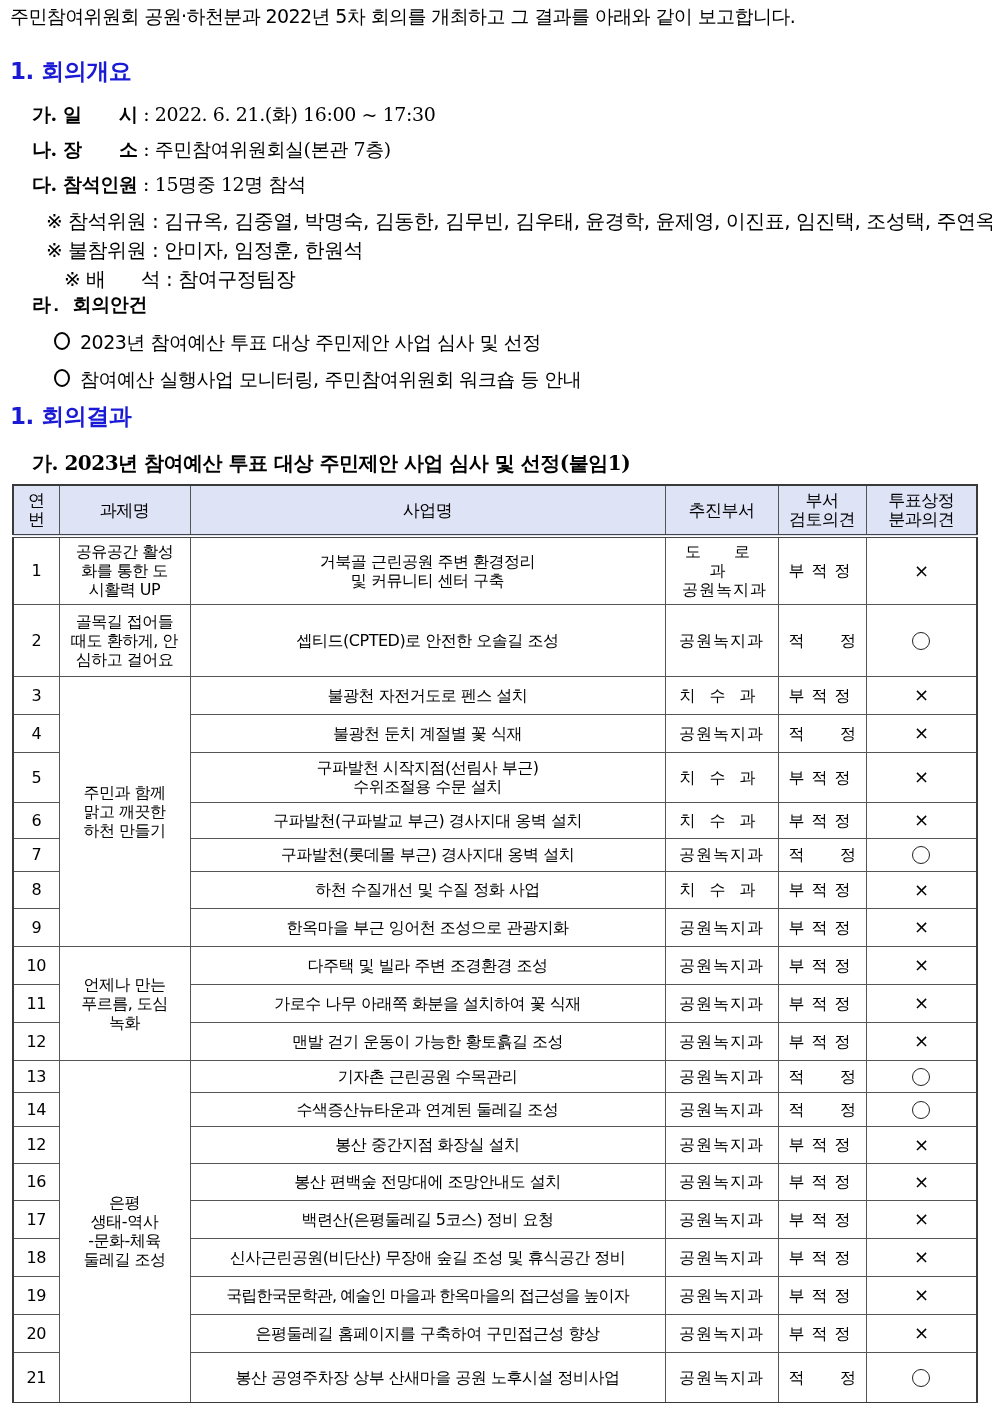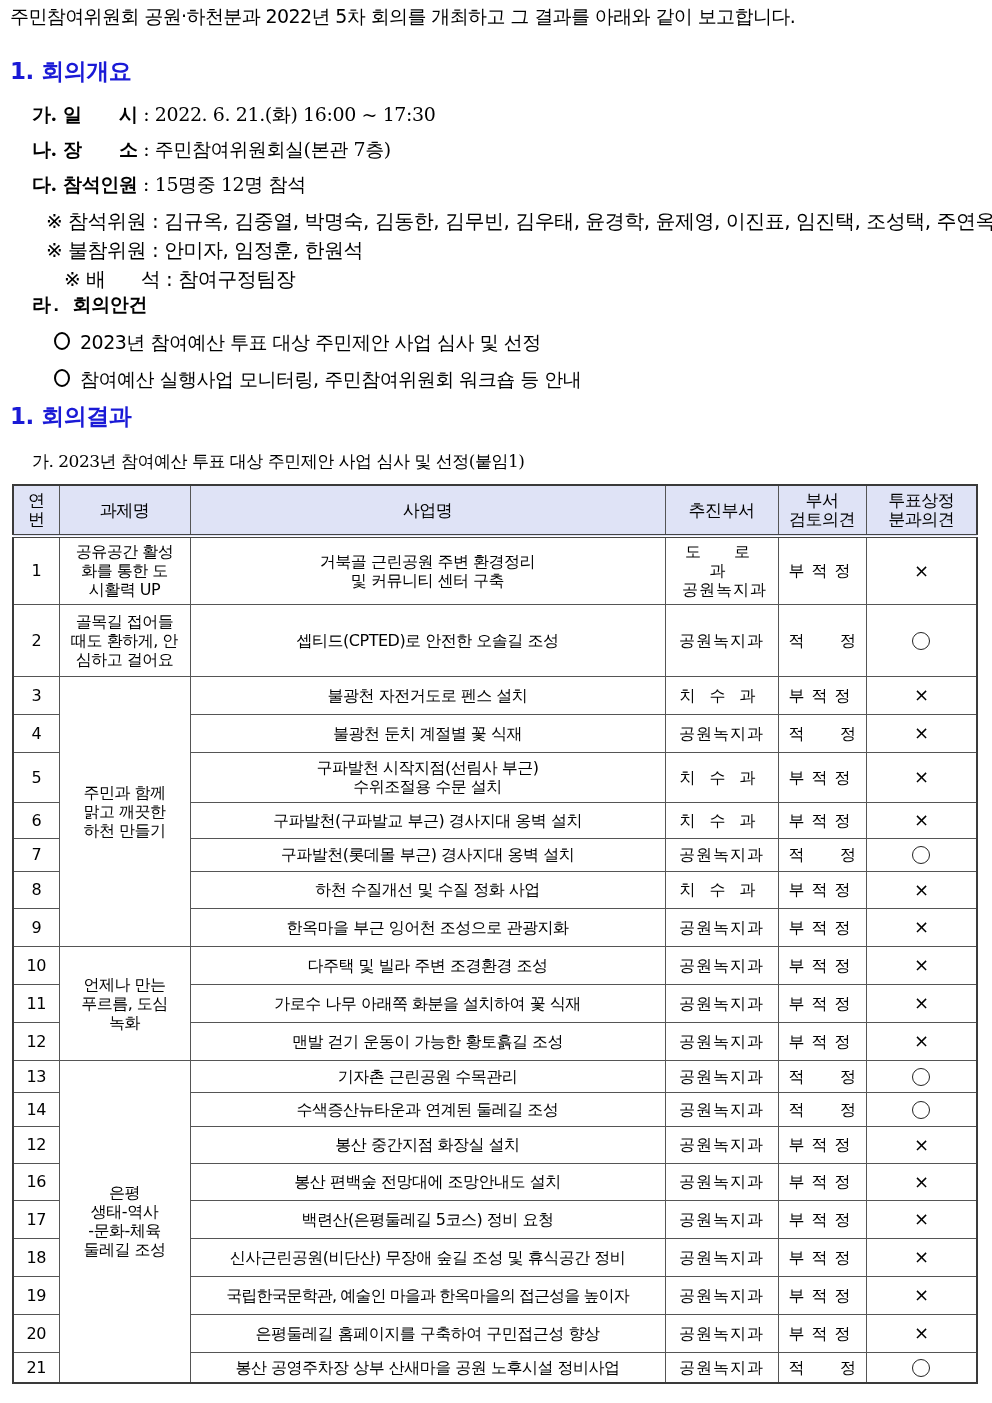--- a/index.html
+++ b/index.html
@@ -6,21 +6,21 @@
   body { width: 992px; height: 1403px; position: relative; overflow: hidden;
          font-family: "DejaVu Sans", "Liberation Sans", sans-serif; color: #000; }
   .abs { position: absolute; white-space: nowrap; }
   .intro { left: 10px; top: 4px; font-size: 19px; letter-spacing: -0.6px; }
   .h1 { left: 10px; font-size: 23px; font-weight: bold; color: #1a1ad6; letter-spacing: -0.5px; }
   .sub { font-family: "DejaVu Serif", "Liberation Serif", serif; font-size: 19px; letter-spacing: -0.4px; }
   .sub b { font-weight: bold; }
   .note { font-size: 20px; letter-spacing: -0.5px; }
   .bullet { font-size: 19px; letter-spacing: -0.5px; }
   .bullet .o { display: inline-block; width: 12px; height: 14px; border: 2px solid #000; border-radius: 50%; vertical-align: -1px; margin-right: 10px; }
-  .tbl-title { font-family: "DejaVu Serif", "Liberation Serif", serif; font-size: 17px; font-weight: normal; letter-spacing: -0.5px; }
+  .tbl-title { font-family: "DejaVu Serif", "Liberation Serif", serif; font-size: 20px; font-weight: bold; letter-spacing: -0.5px; }
 
   table.grid { position: absolute; left: 12px; top: 484px; width: 966px; border-collapse: collapse;
                border: 2px solid #3a3a3a; table-layout: fixed; font-size: 16px; letter-spacing: -0.5px; }
   table.grid th, table.grid td { border: 1px solid #555; padding: 0 2px; text-align: center; vertical-align: middle; line-height: 19px; }
   table.grid thead th { background: #dfe3f6; font-weight: normal; height: 48px; border-bottom: 4px double #444; font-size: 17px; }
   .c-no { width: 46px; }
   .c-task { width: 131px; }
   .c-biz { width: 475px; }
   .c-dept { width: 113px; }
   .c-rev { width: 88px; }
@@ -249,21 +249,21 @@
     </tr>
 
     <tr style="height:38px;">
       <td>20</td>
       <td>은평둘레길 홈페이지를 구축하여 구민접근성 향상</td>
       <td class="dept">공원녹지과</td>
       <td class="rev">부적정</td>
       <td><span class="mark-x">×</span></td>
     </tr>
 
-    <tr style="height:31px;">
+    <tr style="height:51px;">
       <td>21</td>
       <td>봉산 공영주차장 상부 산새마을 공원 노후시설 정비사업</td>
       <td class="dept">공원녹지과</td>
       <td class="rev-ok">
           <span class="l">적</span>
           <span class="r">정</span>
         </td>
       <td><span class="mark-o"></span></td>
     </tr>
   </tbody>

